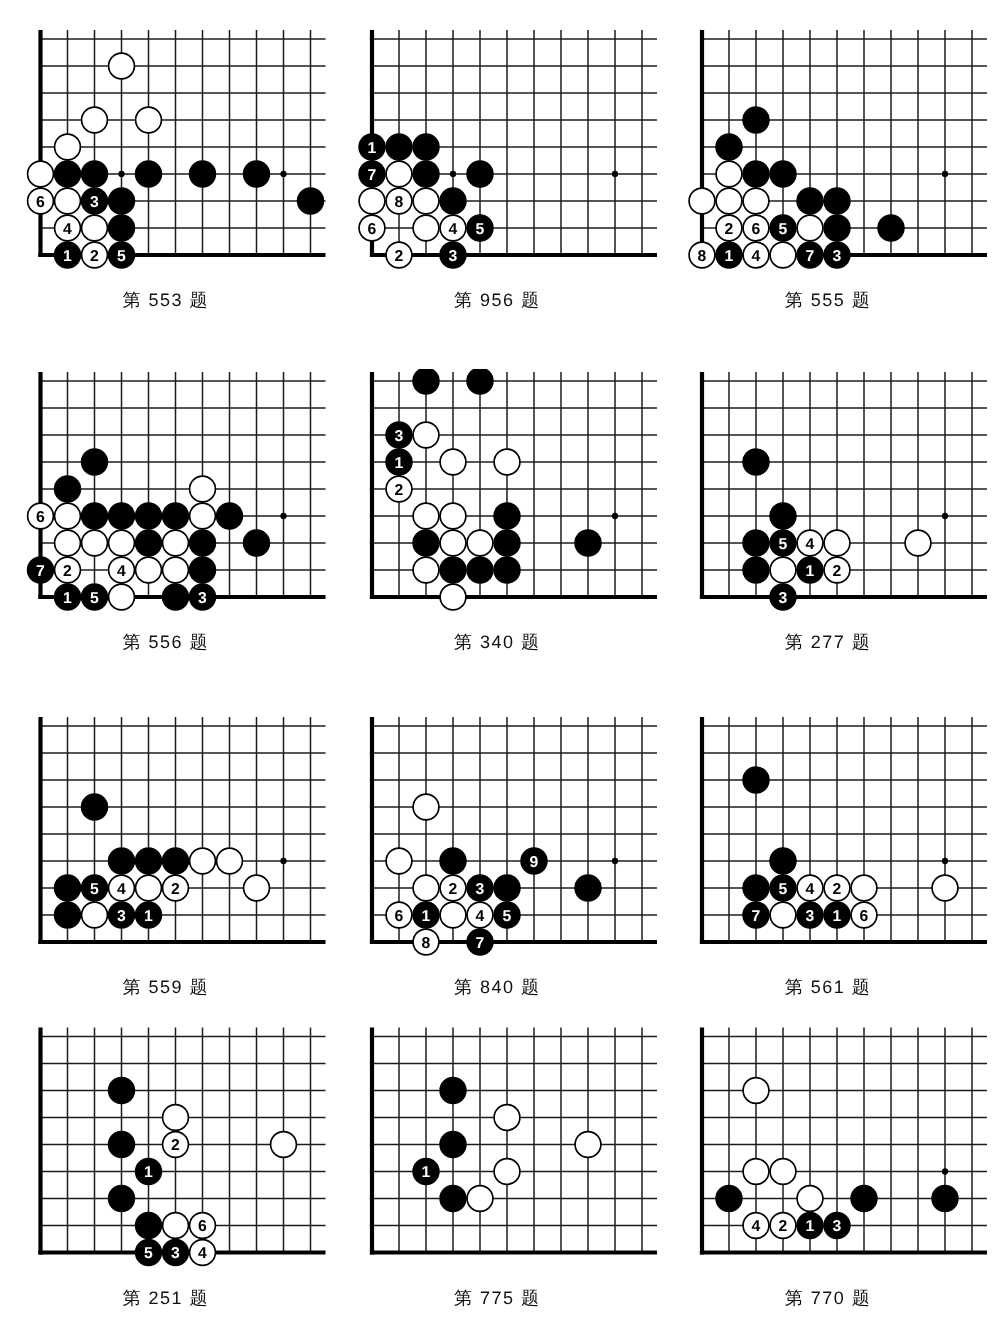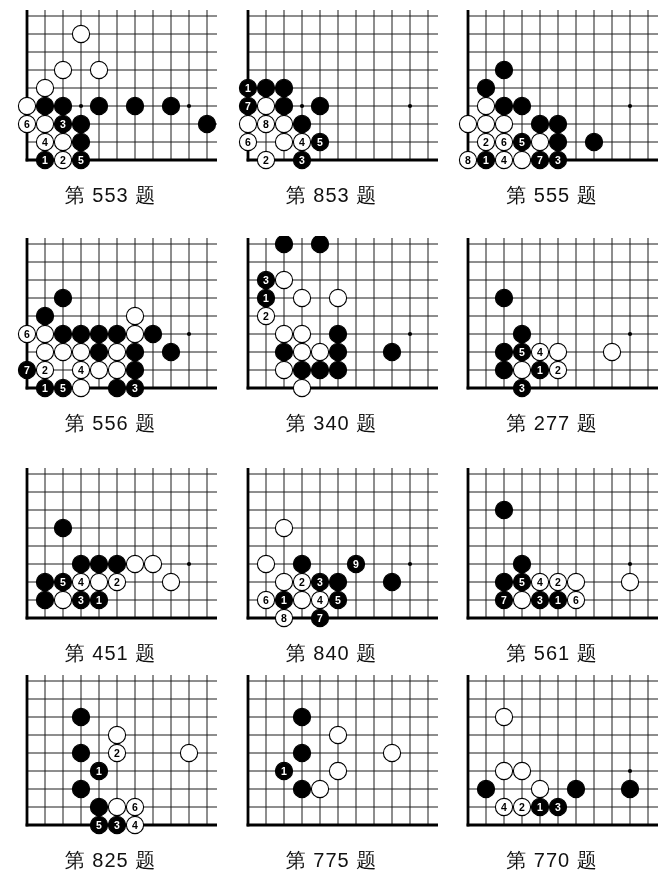--- a/index.html
+++ b/index.html
@@ -14,21 +14,21 @@
     grid-template-rows:215px 228px 230px 207px;
     background:#ffffff;
   }
   .cell{
     display:flex;flex-direction:column;align-items:center;
     justify-content:flex-end;
   }
   .board-wrap{width:220px;height:168px;}
   .caption{
     text-align:center;
-    font-size:20px;
+    font-size:12px;
     color:#111;
     letter-spacing:1px;
     margin-top:6px;
     margin-bottom:6px;
     font-family:"Liberation Sans","DejaVu Sans",sans-serif;
   }
   svg{display:block;}
 </style>
 </head>
 <body>
@@ -211,21 +211,21 @@
           <g>
             <circle cx="44" cy="152" r="8.6" fill="#ffffff" stroke="#000" stroke-width="1.1"></circle>
             <text x="44" y="152" text-anchor="middle" dy="0.36em" font-size="10.5" font-weight="bold" font-family="&quot;Liberation Sans&quot;,&quot;DejaVu Sans&quot;,sans-serif" fill="#000000">2</text>
           </g>
           <g>
             <circle cx="80" cy="152" r="8.6" fill="#000000" stroke="#000" stroke-width="1.1"></circle>
             <text x="80" y="152" text-anchor="middle" dy="0.36em" font-size="10.5" font-weight="bold" font-family="&quot;Liberation Sans&quot;,&quot;DejaVu Sans&quot;,sans-serif" fill="#ffffff">3</text>
           </g>
         </svg>
       </div>
-      <div class="caption">第 853 题</div>
+      <div class="caption">第 956 题</div>
     </div>
     <div class="cell">
       <div class="board-wrap">
         <svg width="220" height="168" viewBox="0 0 220 168">
           <line x1="44" y1="2" x2="44" y2="152" stroke="#1c1c1c" stroke-width="1"></line>
           <line x1="62" y1="2" x2="62" y2="152" stroke="#1c1c1c" stroke-width="1"></line>
           <line x1="80" y1="2" x2="80" y2="152" stroke="#1c1c1c" stroke-width="1"></line>
           <line x1="98" y1="2" x2="98" y2="152" stroke="#1c1c1c" stroke-width="1"></line>
           <line x1="116" y1="2" x2="116" y2="152" stroke="#1c1c1c" stroke-width="1"></line>
           <line x1="134" y1="2" x2="134" y2="152" stroke="#1c1c1c" stroke-width="1"></line>
@@ -679,21 +679,21 @@
           <g>
             <circle cx="80" cy="134" r="8.6" fill="#000000" stroke="#000" stroke-width="1.1"></circle>
             <text x="80" y="134" text-anchor="middle" dy="0.36em" font-size="10.5" font-weight="bold" font-family="&quot;Liberation Sans&quot;,&quot;DejaVu Sans&quot;,sans-serif" fill="#ffffff">3</text>
           </g>
           <g>
             <circle cx="98" cy="134" r="8.6" fill="#000000" stroke="#000" stroke-width="1.1"></circle>
             <text x="98" y="134" text-anchor="middle" dy="0.36em" font-size="10.5" font-weight="bold" font-family="&quot;Liberation Sans&quot;,&quot;DejaVu Sans&quot;,sans-serif" fill="#ffffff">1</text>
           </g>
         </svg>
       </div>
-      <div class="caption">第 451 题</div>
+      <div class="caption">第 559 题</div>
     </div>
     <div class="cell">
       <div class="board-wrap">
         <svg width="220" height="168" viewBox="0 0 220 168">
           <line x1="44" y1="2" x2="44" y2="152" stroke="#1c1c1c" stroke-width="1"></line>
           <line x1="62" y1="2" x2="62" y2="152" stroke="#1c1c1c" stroke-width="1"></line>
           <line x1="80" y1="2" x2="80" y2="152" stroke="#1c1c1c" stroke-width="1"></line>
           <line x1="98" y1="2" x2="98" y2="152" stroke="#1c1c1c" stroke-width="1"></line>
           <line x1="116" y1="2" x2="116" y2="152" stroke="#1c1c1c" stroke-width="1"></line>
           <line x1="134" y1="2" x2="134" y2="152" stroke="#1c1c1c" stroke-width="1"></line>
@@ -910,21 +910,21 @@
           <g>
             <circle cx="116" cy="152" r="8.6" fill="#000000" stroke="#000" stroke-width="1.1"></circle>
             <text x="116" y="152" text-anchor="middle" dy="0.36em" font-size="10.5" font-weight="bold" font-family="&quot;Liberation Sans&quot;,&quot;DejaVu Sans&quot;,sans-serif" fill="#ffffff">3</text>
           </g>
           <g>
             <circle cx="134" cy="152" r="8.6" fill="#ffffff" stroke="#000" stroke-width="1.1"></circle>
             <text x="134" y="152" text-anchor="middle" dy="0.36em" font-size="10.5" font-weight="bold" font-family="&quot;Liberation Sans&quot;,&quot;DejaVu Sans&quot;,sans-serif" fill="#000000">4</text>
           </g>
         </svg>
       </div>
-      <div class="caption">第 825 题</div>
+      <div class="caption">第 251 题</div>
     </div>
     <div class="cell">
       <div class="board-wrap">
         <svg width="220" height="168" viewBox="0 0 220 168">
           <line x1="44" y1="2" x2="44" y2="152" stroke="#1c1c1c" stroke-width="1"></line>
           <line x1="62" y1="2" x2="62" y2="152" stroke="#1c1c1c" stroke-width="1"></line>
           <line x1="80" y1="2" x2="80" y2="152" stroke="#1c1c1c" stroke-width="1"></line>
           <line x1="98" y1="2" x2="98" y2="152" stroke="#1c1c1c" stroke-width="1"></line>
           <line x1="116" y1="2" x2="116" y2="152" stroke="#1c1c1c" stroke-width="1"></line>
           <line x1="134" y1="2" x2="134" y2="152" stroke="#1c1c1c" stroke-width="1"></line>

